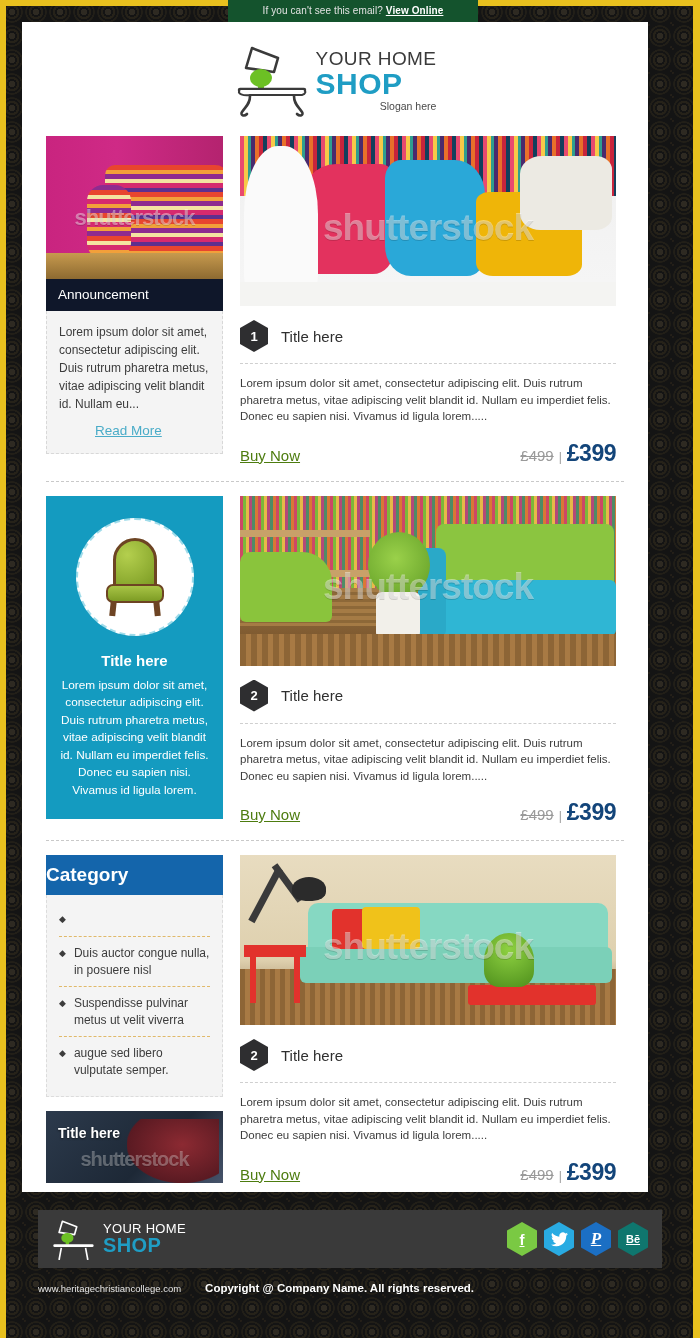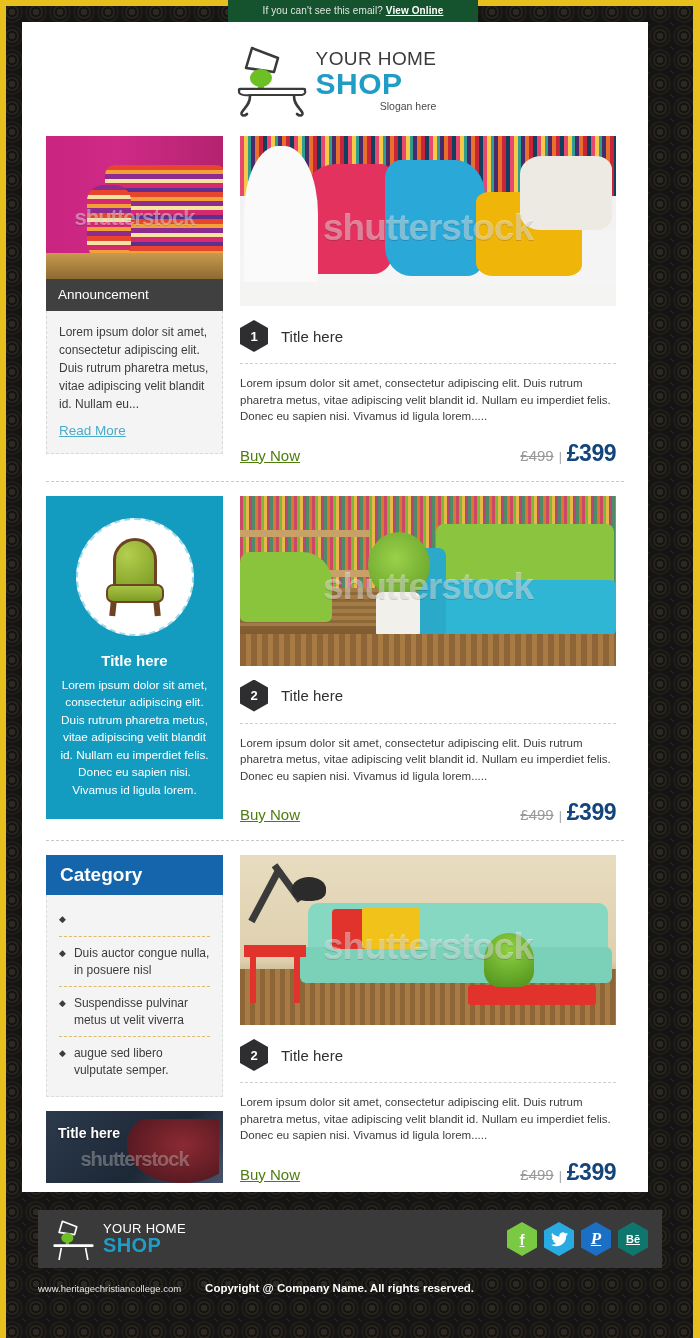--- a/index.html
+++ b/index.html
@@ -67,30 +67,30 @@
     background:linear-gradient(180deg,#c79a4e,#8d6a31);}
   .ann-img .sofa{position:absolute;right:-6px;bottom:18px;width:124px;height:96px;
     border-radius:10px 14px 4px 4px;
     background:repeating-linear-gradient(180deg,
       #e8452f 0 5px,#f2a03a 5px 9px,#8e2b8f 9px 14px,
       #f4e3a1 14px 18px,#d62a6e 18px 23px,#5e2f8e 23px 27px);}
   .ann-img .arm{position:absolute;right:92px;bottom:20px;width:44px;height:74px;border-radius:16px;
     background:repeating-linear-gradient(180deg,
       #8e2b8f 0 5px,#e8452f 5px 10px,#f4e3a1 10px 14px,#d62a6e 14px 19px,#f2a03a 19px 23px);}
   .ann-bar{
-    width:177px;height:32px;background:#404040;color:#fff;
+    width:177px;height:32px;background:#0f172a;color:#fff;
     font-size:13.5px;line-height:32px;padding-left:12px;box-sizing:border-box;
   }
   .ann-body{
     width:177px;box-sizing:border-box;background:#f4f4f4;
     border:1px dashed #d8d8d8;border-top:none;
     padding:12px 12px 14px 12px;
   }
   .ann-text{font-size:12px;line-height:18px;color:#3c3c3c;}
-  .ann-more{display:inline-block;margin-top:10px;font-size:13.5px;color:#4aacc8;}
+  .ann-more{display:inline-block;margin-top:10px;font-size:13.5px;color:#4aacc8;margin-left:36px;}
 
   
   .prod-img{width:376px;height:170px;position:relative;overflow:hidden;background:#ddd;}
   .wm{
     position:absolute;left:50%;top:54%;transform:translate(-50%,-50%);
     font-size:37px;font-weight:bold;color:rgba(255,255,255,.42);
     letter-spacing:-1px;white-space:nowrap;
     text-shadow:0 1px 0 rgba(0,0,0,.15);
   }
   .prod-head{display:flex;align-items:center;margin-top:14px;}
@@ -127,21 +127,21 @@
   .chair .seat{position:absolute;left:2px;top:46px;width:58px;height:19px;border-radius:7px;
     background:linear-gradient(180deg,#a8c446,#7d9c24);border:2px solid #6d4423;box-sizing:border-box;}
   .chair .lg1{position:absolute;left:6px;top:63px;width:6px;height:15px;background:#6d4423;transform:rotate(6deg);}
   .chair .lg2{position:absolute;right:6px;top:63px;width:6px;height:15px;background:#6d4423;transform:rotate(-6deg);}
   .teal-title{font-size:15px;font-weight:bold;margin-top:16px;}
   .teal-text{font-size:11.8px;line-height:17.5px;margin-top:8px;}
 
   
   .cat-head{
     width:177px;height:40px;box-sizing:border-box;background:#1465ab;
-    color:#ffffff;font-size:19px;font-weight:bold;line-height:40px;padding-left:14px;
+    color:#ffffff;font-size:19px;font-weight:bold;line-height:40px;
   }
   .cat-body{
     width:177px;box-sizing:border-box;background:#f4f4f4;
     border:1px dashed #dcdcdc;border-top:none;padding:8px 12px 10px 12px;
   }
   .cat-item{
     display:flex;font-size:12px;line-height:16.5px;color:#3c3c3c;
     padding:8px 0;border-bottom:1px dashed #e0b96a;
   }
   .cat-item:last-child{border-bottom:none;}

